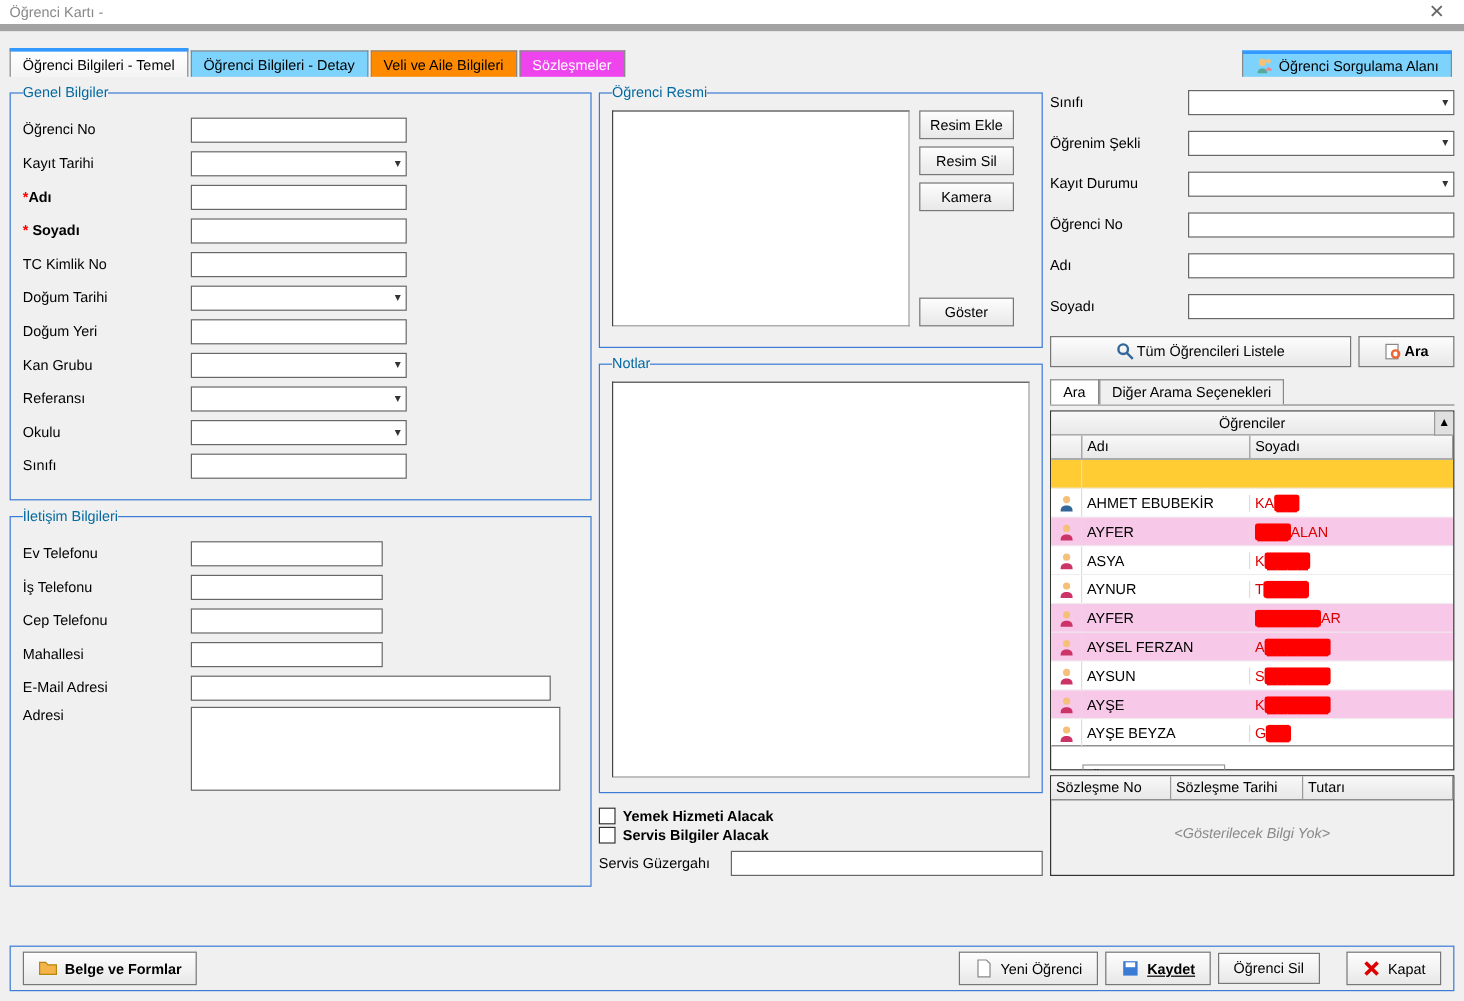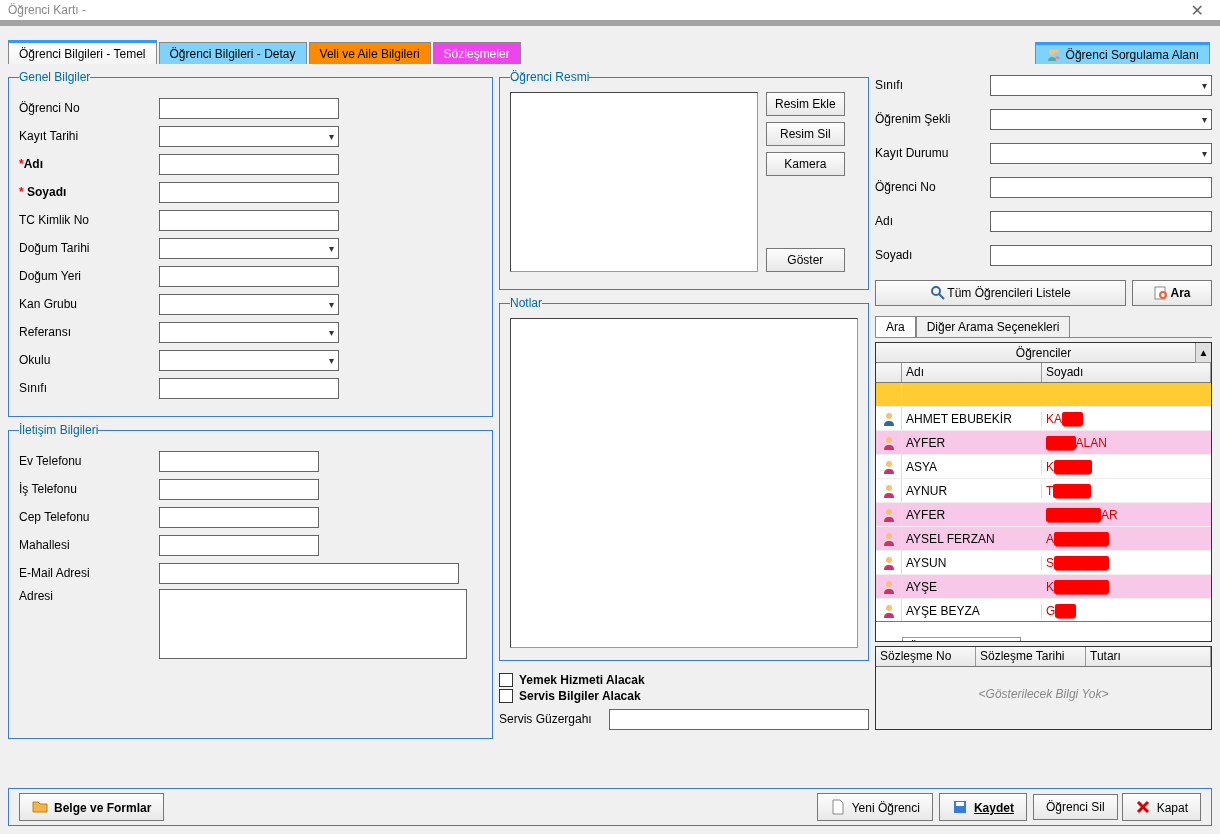--- a/index.html
+++ b/index.html
@@ -393,20 +393,20 @@
   <div class="btn-f" style="margin-left:6px">
     <svg class="icon-svg" viewBox="0 0 16 16">
         <rect x="2" y="2" width="12" height="12" fill="#3a7bd5"></rect>
         <rect x="4" y="3" width="8" height="4" fill="#fff"></rect>
       </svg>
     <span style="font-weight:bold; text-decoration:underline">Kaydet</span>
   </div>
   <div class="btn-f" style="margin-left:6px">
     <span>Öğrenci Sil</span>
   </div>
-  <div class="btn-f" style="margin-left:4px">
+  <div class="btn-f" style="margin-left:22px">
     <svg class="icon-svg" viewBox="0 0 16 16">
         <line x1="3" y1="3" x2="13" y2="13" stroke="#d00" stroke-width="3"></line>
         <line x1="13" y1="3" x2="3" y2="13" stroke="#d00" stroke-width="3"></line>
       </svg>
     <span>Kapat</span>
   </div>
 </div>
 
 </body></html>

